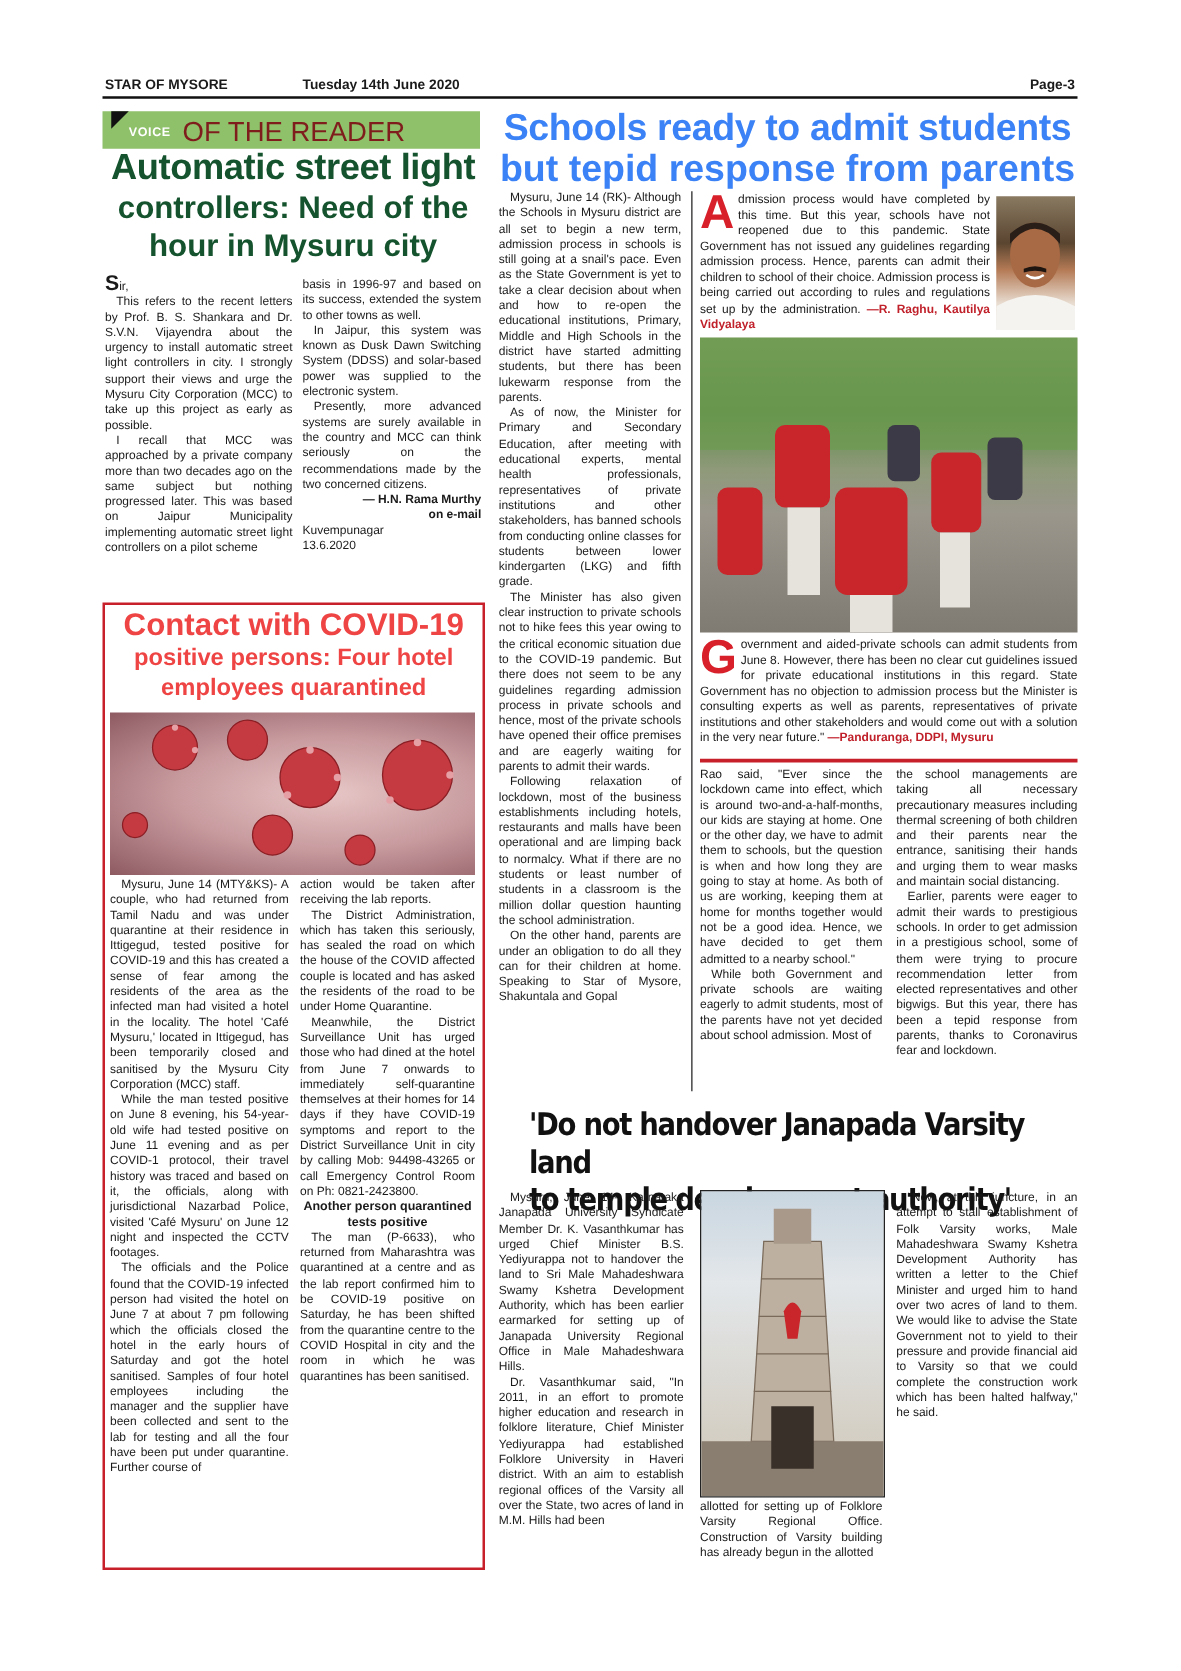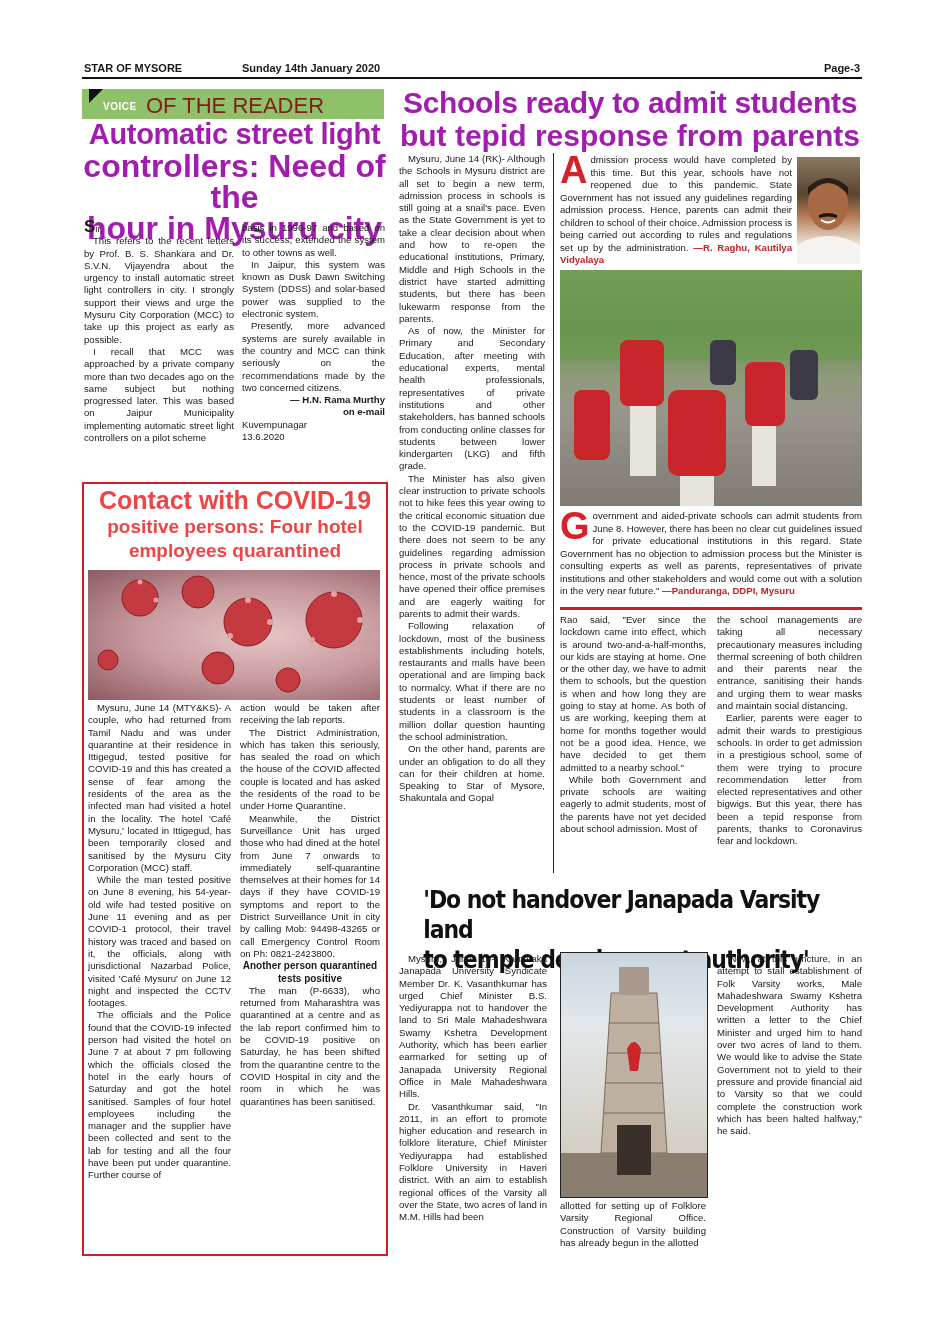--- a/index.html
+++ b/index.html
@@ -12,32 +12,32 @@
   .masthead .page { position: absolute; right: 2px; top: 2px; }
   .rule { left: 82px; top: 77px; width: 780px; height: 2px; background: #111; }
 
   
   .voice { left: 82px; top: 89px; width: 302px; height: 30px; background: #8fc06a; }
   .voice .corner { position: absolute; left: 7px; top: 0; width: 0; height: 0;
                    border-top: 14px solid #111; border-right: 14px solid transparent; }
   .voice .v1 { position: absolute; left: 21px; top: 12px; font-size: 10px; font-weight: bold; color: #fff; letter-spacing: 0.5px; }
   .voice .v2 { position: absolute; left: 64px; top: 4px; font-size: 22px; color: #7f1d1d; }
 
-  .red-head { left: 82px; top: 118px; width: 305px; text-align: center; color: #a21caf; font-weight: bold; }
+  .red-head { left: 82px; top: 118px; width: 305px; text-align: center; color: #14532d; font-weight: bold; }
   .red-head .l1 { font-size: 29px; line-height: 33px; letter-spacing: -0.3px; }
-  .red-head .l2 { font-size: 32px; line-height: 31px; }
+  .red-head .l2 { font-size: 25px; line-height: 31px; }
 
   .col { font-size: 9.6px; line-height: 12.3px; text-align: justify; }
   .col p { margin: 0; text-indent: 9px; }
   .col p.noind { text-indent: 0; }
   .col .sig { text-align: right; font-weight: bold; text-indent: 0; }
   .col .sub { text-align: center; font-weight: bold; text-indent: 0; font-size: 10px; }
   .dropcap-s { font-size: 17px; font-weight: bold; line-height: 14px; }
 
-  .main-head { left: 395px; top: 86px; width: 470px; text-align: center; font-weight: bold; color: #a21caf; }
+  .main-head { left: 395px; top: 86px; width: 470px; text-align: center; font-weight: bold; color: #3b82f6; }
   .main-head .h1 { font-size: 30px; line-height: 34px; letter-spacing: -0.3px; }
   .main-head .h2 { font-size: 30px; line-height: 32px; }
 
   .quote { font-size: 9.6px; line-height: 12.5px; text-align: justify; }
   .quote .cap { float: left; font-size: 38px; line-height: 28px; font-weight: bold; color: #d8202a; margin: 2px 3px 0 0; }
   .quote .by { color: #c0202a; font-weight: bold; }
   .redrule { background: #c8202a; height: 3px; }
 
   .photo { overflow: hidden; }
 
@@ -50,21 +50,21 @@
                  font-family: "DejaVu Sans", sans-serif; font-weight: bold; letter-spacing: -1.2px; }
   .temple-head .t1 { font-size: 25px; line-height: 30px; transform: scaleX(0.88); transform-origin: center; }
 
   .vline { width: 1px; background: #222; }
 </style>
 </head>
 <body>
 
 <div class="abs masthead">
   <span class="paper">STAR OF MYSORE</span>
-  <span class="date">Sunday 14th January 2020</span>
+  <span class="date">Tuesday 14th June 2020</span>
   <span class="page">Page-3</span>
 </div>
 <div class="abs rule"></div>
 
 <div class="abs voice">
   <span class="corner"></span>
   <span class="v1">VOICE</span>
   <span class="v2">OF THE READER</span>
 </div>
 <div class="abs red-head">

